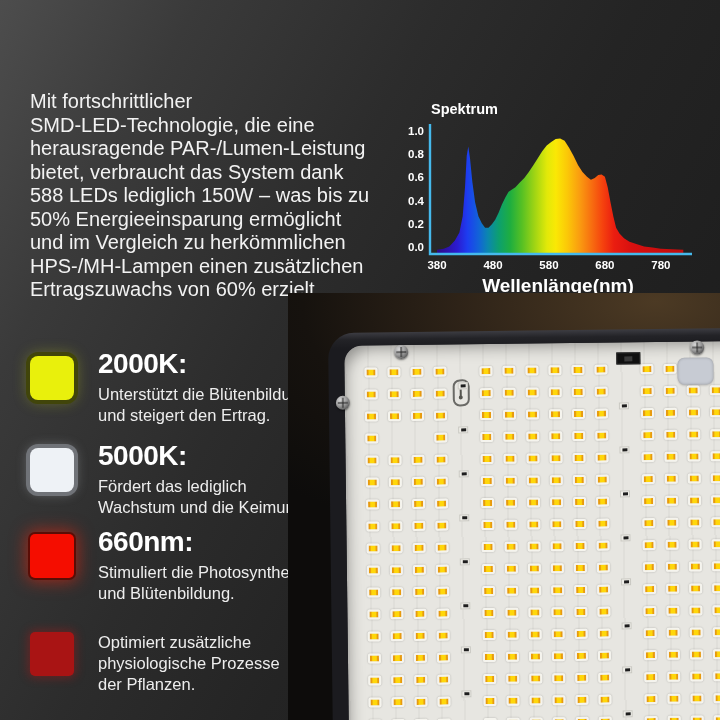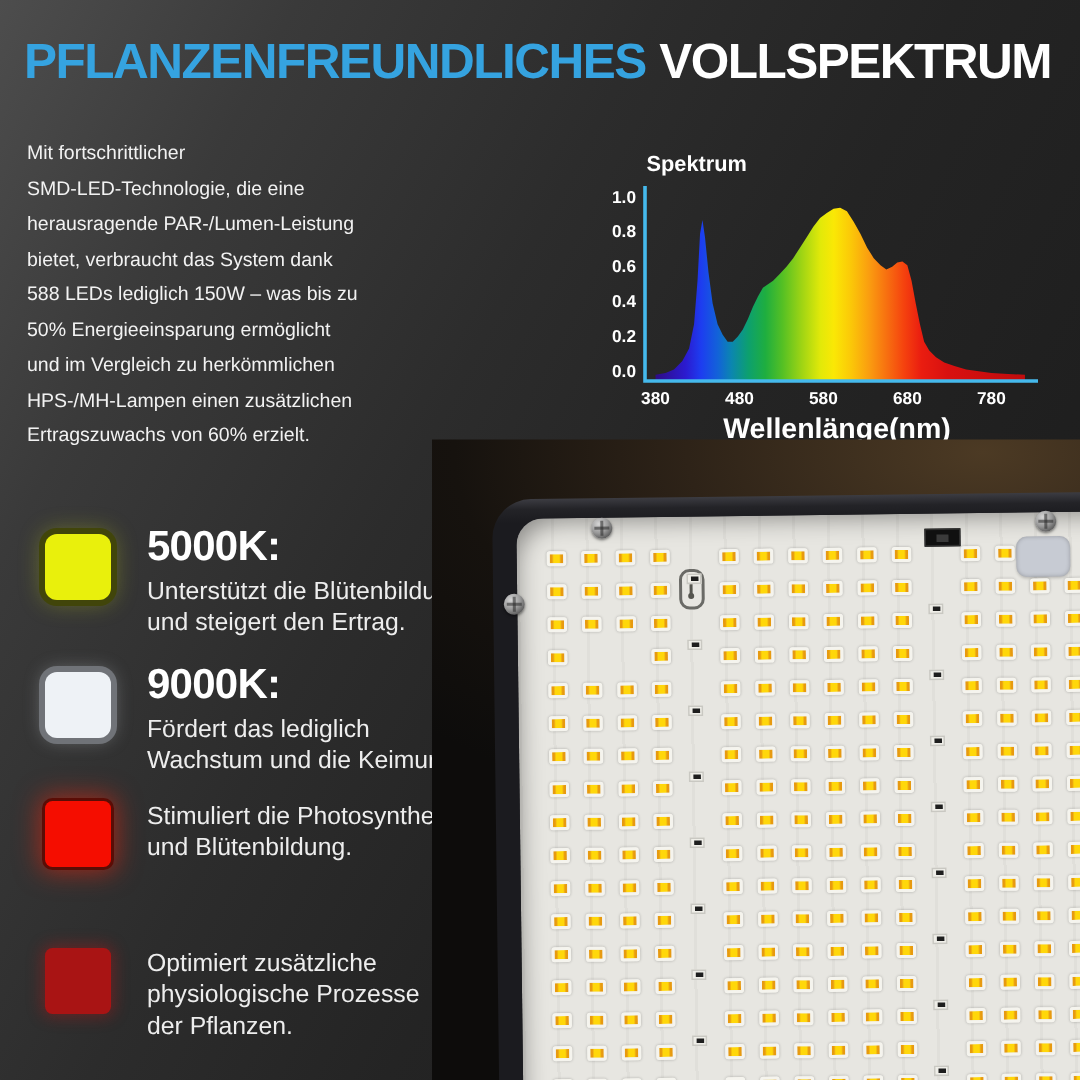--- a/index.html
+++ b/index.html
@@ -7,22 +7,22 @@
     position:relative;width:720px;height:720px;overflow:hidden;
     font-family:"Liberation Sans",sans-serif;
     background:linear-gradient(118deg,#4d4d4d 0%,#3a3a3a 18%,#2c2c2c 40%,#242424 58%,#1f1f1f 78%,#1c1c1c 100%);
   }
   
   .header{position:absolute;left:16px;top:22px;width:700px;white-space:nowrap;
     font-size:33px;font-weight:800;letter-spacing:-1px;line-height:38px;}
   .header .hl{color:#35a3e0;}
   .header .rest{color:#ffffff;margin-left:9px;}
   
-  .intro{position:absolute;left:18px;top:90px;width:360px;color:#f2f2f2;
-    font-size:13px;line-height:23.5px;white-space:pre-line;}
+  .intro{position:absolute;left:30px;top:90px;width:360px;color:#f2f2f2;
+    font-size:20px;line-height:23.5px;white-space:pre-line;}
   
   .chart{position:absolute;left:408px;top:96px;width:312px;height:208px;}
   
   .feature{position:absolute;left:30px;width:310px;display:flex;}
   .swatch{width:44px;height:44px;border-radius:8px;flex:0 0 44px;margin-top:6px;}
   .sw-0{box-shadow:0 0 0 4px #41450a,0 0 14px 3px rgba(190,200,25,.35);}
   .sw-1{box-shadow:0 0 0 4px #707378,0 0 12px 2px rgba(210,215,220,.35);}
   .sw-2{border-radius:5px;box-shadow:0 0 0 2px #5a0d06,0 0 16px 4px rgba(255,35,10,.5);}
   .sw-3{border-radius:5px;box-shadow:0 0 10px 2px rgba(170,25,25,.45);}
   .f-text{margin-left:24px;}
@@ -56,23 +56,20 @@
   .connector b{display:block;width:8px;height:5px;background:#3a3a3a;}
   .driverbox{position:absolute;width:36px;height:27px;border-radius:7px;background:#c7cbd3;
     box-shadow:inset 0 0 3px rgba(0,0,0,.25),0 1px 2px rgba(0,0,0,.2);}
   svg text{font-family:"Liberation Sans",sans-serif;}
 </style>
 </head>
 <body>
 
 <div class="page">
 
-  <div class="header">
-    <span class="hl" style="color: rgb(53, 163, 224);">PFLANZENFREUNDLICHES</span><span class="rest">VOLLSPEKTRUM</span>
-  </div>
 
   <div class="intro">Mit fortschrittlicher
 SMD-LED-Technologie, die eine
 herausragende PAR-/Lumen-Leistung
 bietet, verbraucht das System dank
 588 LEDs lediglich 150W – was bis zu
 50% Energieeinsparung ermöglicht
 und im Vergleich zu herkömmlichen
 HPS-/MH-Lampen einen zusätzlichen
 Ertragszuwachs von 60% erzielt.</div>
@@ -115,38 +112,39 @@
         <text x="16" y="62.19999999999999" fill="#fff" font-size="11.5" font-weight="bold" text-anchor="end">0.8</text>
         <text x="16" y="39" fill="#fff" font-size="11.5" font-weight="bold" text-anchor="end">1.0</text>
         <text x="23" y="18" fill="#fff" font-size="14.5" font-weight="bold" text-anchor="start">Spektrum</text>
         <text x="150" y="196" fill="#fff" font-size="19" font-weight="bold" text-anchor="middle">Wellenlänge(nm)</text>
       </svg>
   </div>
 
   <div class="feature" style="top:350px">
     <div class="swatch sw-0" style="background: rgb(233, 240, 12);"></div>
     <div class="f-text">
-      <div class="f-title">5000K:</div>
+      <div class="f-title">2000K:</div>
       <div class="f-desc">Unterstützt die Blütenbildung
 und steigert den Ertrag.</div>
     </div>
   </div>
 
   <div class="feature" style="top:442px">
     <div class="swatch sw-1" style="background: rgb(238, 242, 246);"></div>
     <div class="f-text">
-      <div class="f-title">9000K:</div>
+      <div class="f-title">5000K:</div>
       <div class="f-desc">Fördert das lediglich
 Wachstum und die Keimung.</div>
     </div>
   </div>
 
   <div class="feature" style="top:528px">
     <div class="swatch sw-2" style="background: rgb(245, 13, 0);"></div>
     <div class="f-text">
+      <div class="f-title">660nm:</div>
       <div class="f-desc">Stimuliert die Photosynthese
 und Blütenbildung.</div>
     </div>
   </div>
 
   <div class="feature" style="top:626px">
     <div class="swatch sw-3" style="background: rgb(169, 20, 20);"></div>
     <div class="f-text">
       <div class="f-desc">Optimiert zusätzliche
 physiologische Prozesse

